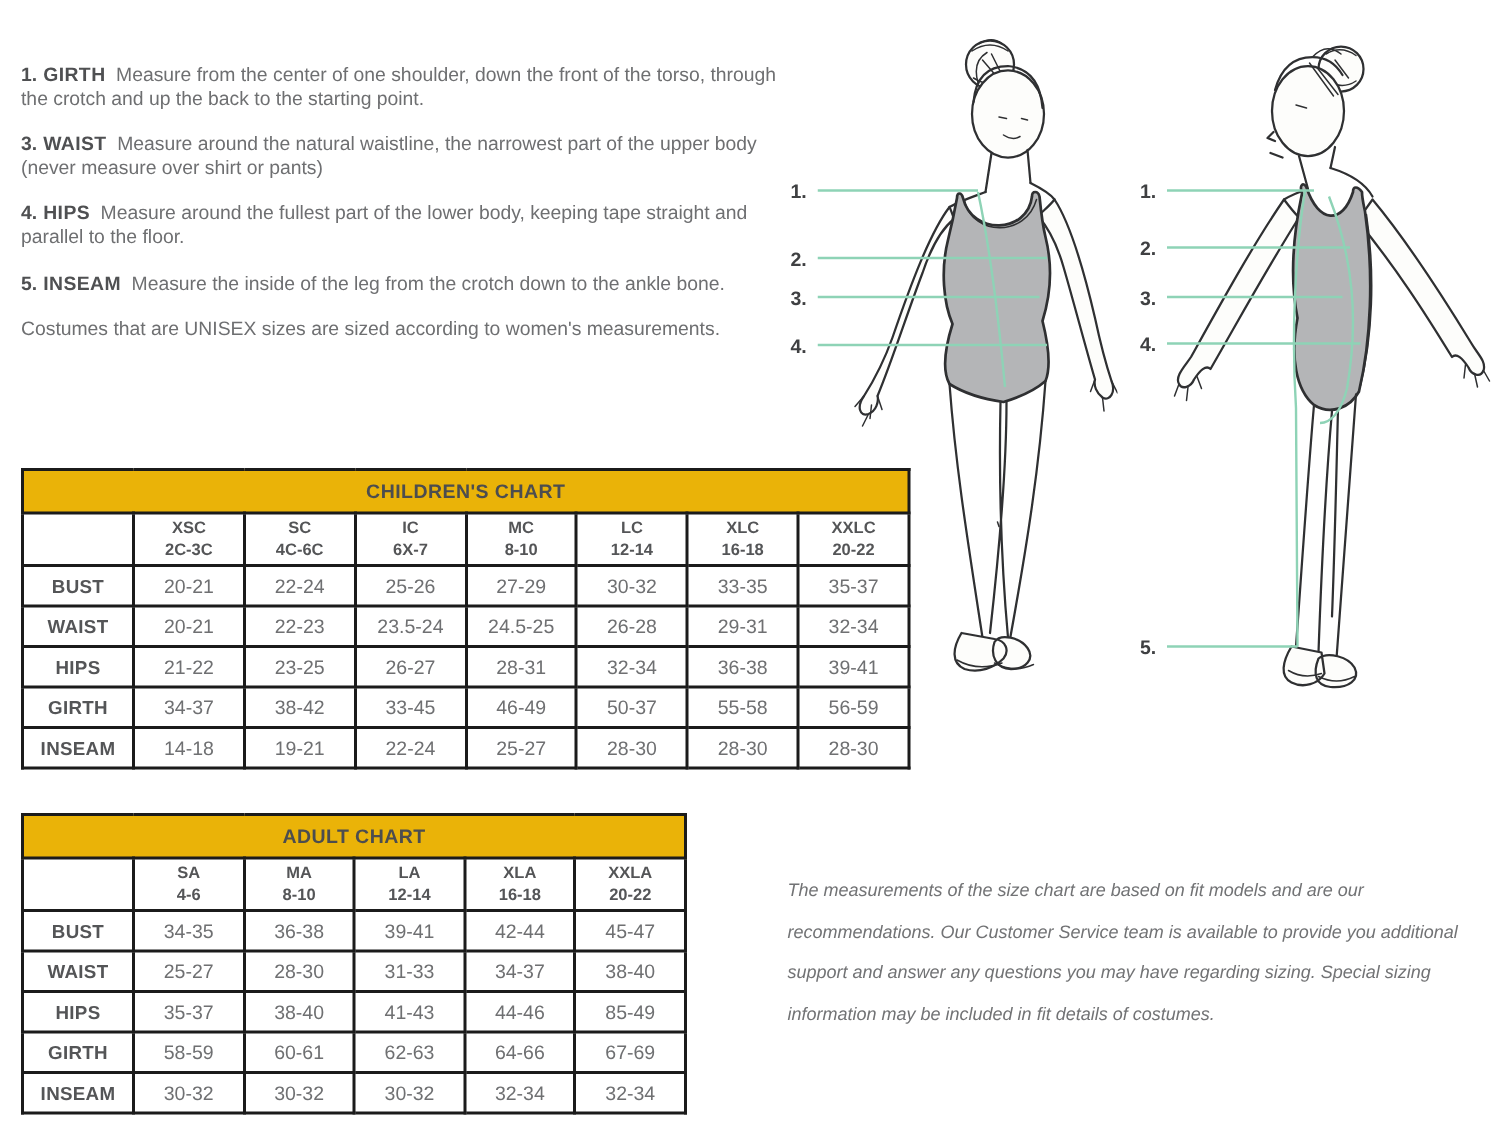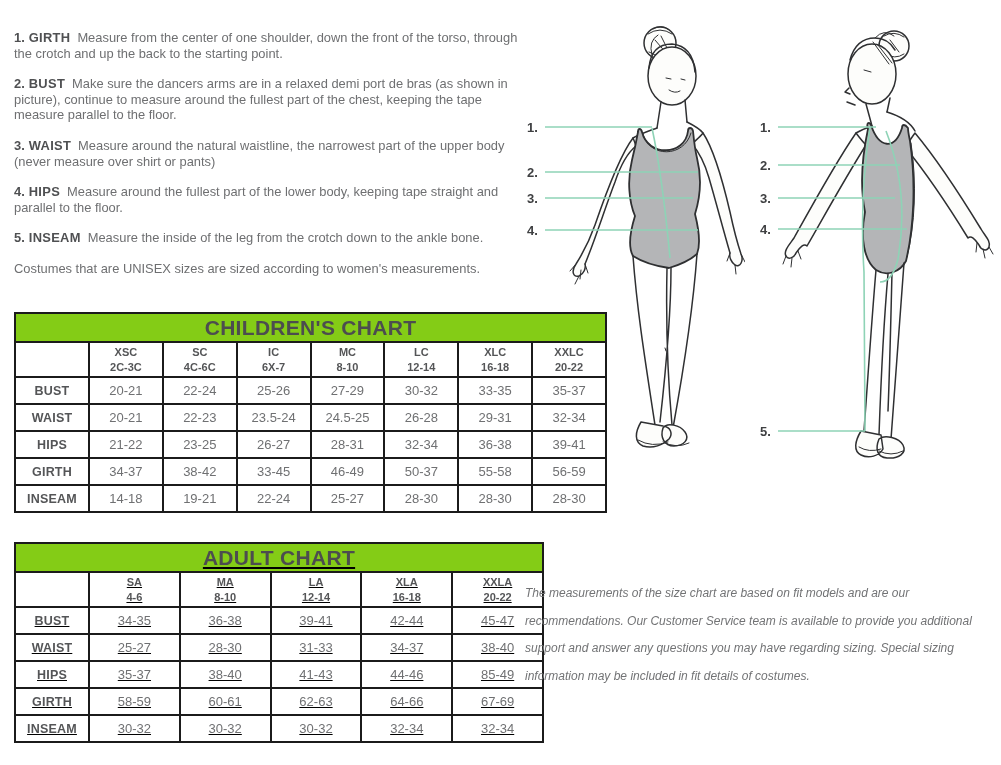--- a/index.html
+++ b/index.html
@@ -2,59 +2,58 @@
 <html><head>
 <meta charset="utf-8">
 <style>
   html,body{margin:0;padding:0;background:#fff;}
   .page{position:relative;width:1001px;height:765px;background:#ffffff;
         font-family:"Liberation Sans",sans-serif;overflow:hidden;}
 
   
   .instructions{position:absolute;left:14px;top:30px;width:506px;
                 color:#6e6f71;font-size:12.9px;line-height:15.6px;}
-  .instr-p{margin:0 0 15px 0;}
+  .instr-p{margin:12px 0 15px 0;}
   .instr-num{font-weight:bold;color:#4f5052;margin-right:4px;}
   .instr-term{font-weight:bold;color:#4f5052;margin-right:7px;letter-spacing:.3px;}
   .unisex-note{margin-top:14px;}
 
   
   .measure-label{position:absolute;font-weight:bold;font-size:13px;color:#3f4042;width:20px;}
 
   
   .fig{position:absolute;}
   .sketch{fill:none;stroke:#2f3032;stroke-width:1.5;stroke-linecap:round;stroke-linejoin:round;}
   .thin{fill:none;stroke:#2f3032;stroke-width:1;stroke-linecap:round;}
   .skin{fill:#fdfdfb;stroke:#2f3032;stroke-width:1.5;stroke-linejoin:round;}
   .leo{fill:#b4b5b7;stroke:#2f3032;stroke-width:1.8;stroke-linejoin:round;}
   .mline{fill:none;stroke:#8ed3b6;stroke-width:1.6;}
 
   
   .size-table{position:absolute;border-collapse:collapse;table-layout:fixed;background:#fff;}
   .size-table th,.size-table td{border:2px solid #1b1b1b;text-align:center;vertical-align:middle;padding:0;}
-  .table-title{background:#84cc16;height:27px;font-size:21px;font-weight:bold;
+  .table-title{background:#eab308;height:27px;font-size:13px;font-weight:bold;
                letter-spacing:.3px;color:#4c4d4f;}
   .col-head{height:33px;font-size:11px;line-height:14.5px;font-weight:bold;color:#545557;}
   .row-label{font-weight:bold;font-size:12.5px;color:#545557;letter-spacing:.2px;}
   .size-table td.val{font-size:13px;color:#6f7072;height:25px;font-weight:normal;}
   #children-table{left:14px;top:312px;width:593px;}
-  #adult-table{left:14px;top:542px;width:530px;text-decoration:underline;}
+  #adult-table{left:14px;top:542px;width:444px;}
 
   
   .footnote{position:absolute;left:525px;top:568px;width:472px;
             font-style:italic;font-size:12px;line-height:27.5px;color:#727375;}
 </style>
 </head>
 <body>
 
 <div class="page">
 
   <div class="instructions">
     <p class="instr-p"><span class="instr-num">1.</span><span class="instr-term">GIRTH</span><span>Measure from the center of one shoulder, down the front of the torso, through the crotch and up the back to the starting point.</span></p>
-    <p class="instr-p"><span class="instr-num">2.</span><span class="instr-term">BUST</span><span>Make sure the dancers arms are in a relaxed demi port de bras (as shown in picture), continue to measure around the fullest part of the chest, keeping the tape measure parallel to the floor.</span></p>
     <p class="instr-p"><span class="instr-num">3.</span><span class="instr-term">WAIST</span><span>Measure around the natural waistline, the narrowest part of the upper body (never measure over shirt or pants)</span></p>
     <p class="instr-p"><span class="instr-num">4.</span><span class="instr-term">HIPS</span><span>Measure around the fullest part of the lower body, keeping tape straight and parallel to the floor.</span></p>
     <p class="instr-p"><span class="instr-num">5.</span><span class="instr-term">INSEAM</span><span>Measure the inside of the leg from the crotch down to the ankle bone.</span></p>
     <p class="instr-p unisex-note">Costumes that are UNISEX sizes are sized according to women's measurements.</p>
   </div>
 
   <svg class="fig" style="left:545px;top:10px;" width="200" height="450" viewBox="0 0 200 450">
     <g>
       <circle class="skin" cx="115" cy="33" r="16"></circle>
       <path class="thin" d="M103,24 q12,-8 24,0 M104,42 q11,7 22,1 M108,19 q8,-5 15,0 M110,30 l12,14 M116,26 l8,16"></path>

